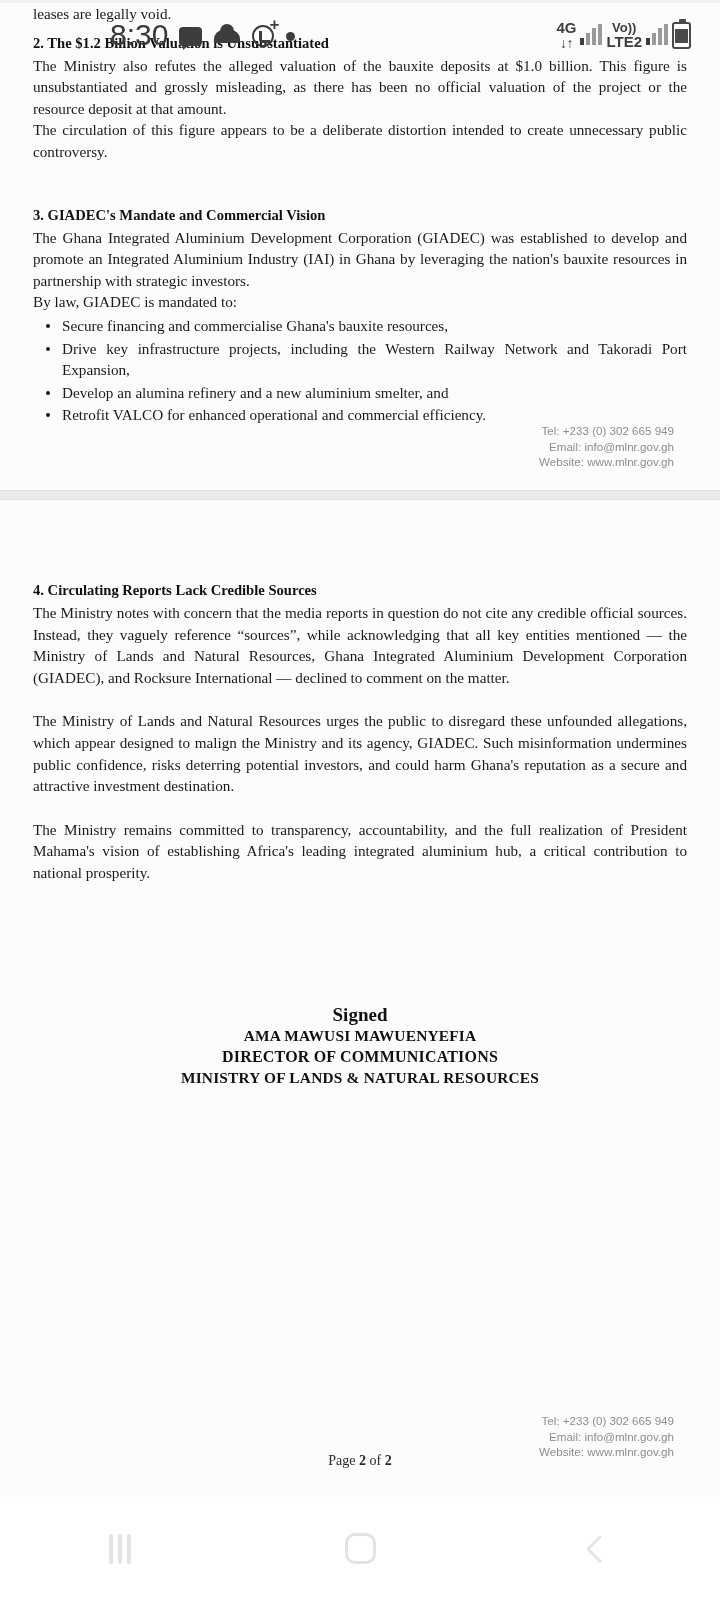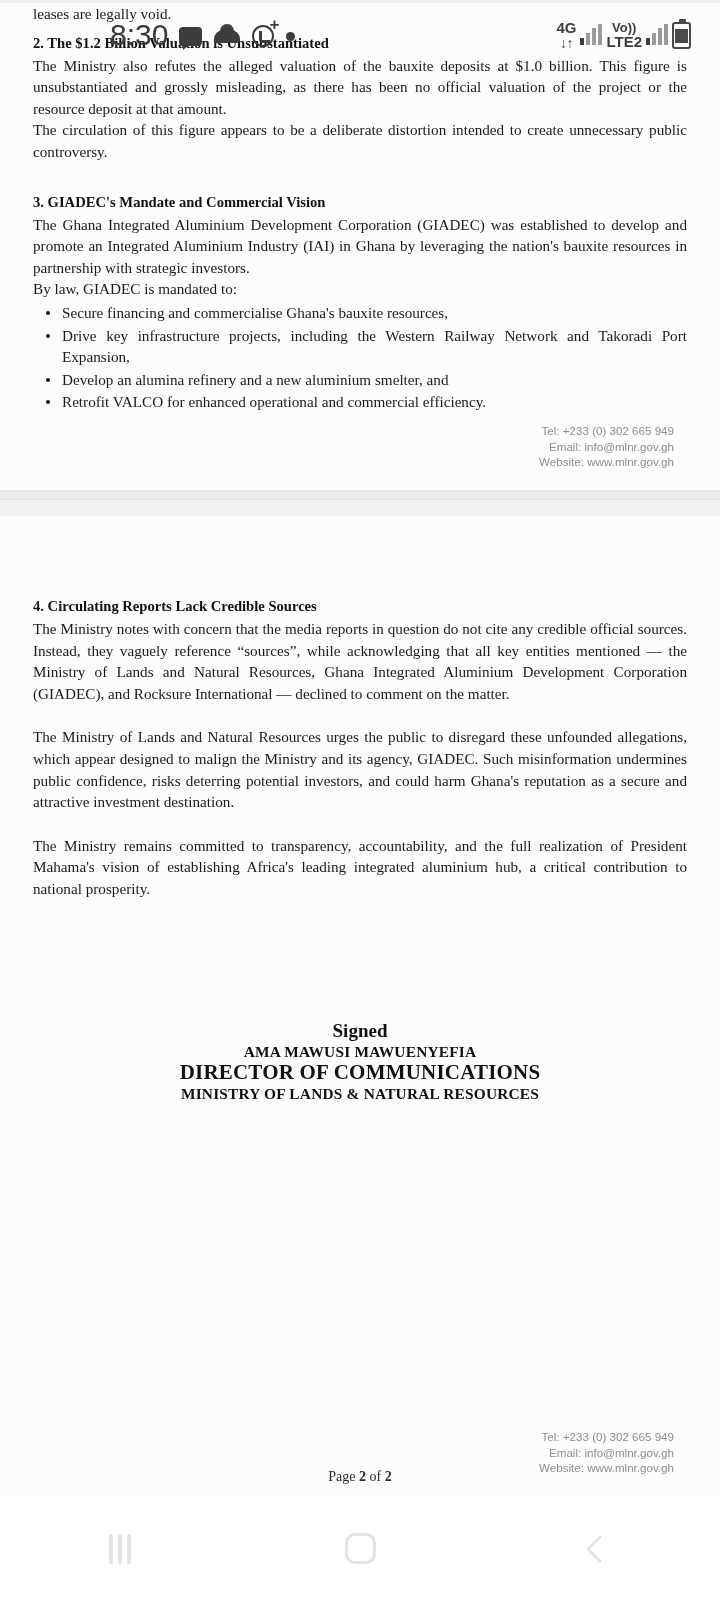--- a/index.html
+++ b/index.html
@@ -188,21 +188,21 @@
     background: #fcfcfc;
     width: 720px;
   }
   .page-1 { height: 487px; }
   .page-gap {
     height: 10px;
     background: #eaeaea;
     border-top: 1px solid #e2e2e2;
     border-bottom: 1px solid #e2e2e2;
   }
-  .page-2 { height: 1000px; margin-top: 16px; }
+  .page-2 { height: 1000px; }
 
   .page-inner {
     padding: 0 33px;
   }
 
   p.body, li.body {
     font-family: "Liberation Serif", serif;
     font-size: 15.2px;
     line-height: 21.6px;
     color: #1a1a1a;
@@ -254,21 +254,21 @@
   .page-num b { font-weight: 700; }
 
   .sig-block {
     text-align: center;
     font-family: "Liberation Serif", serif;
     color: #111;
     font-weight: 700;
   }
   .sig-signed { font-size: 19px; line-height: 21px; }
   .sig-name   { font-size: 15.4px; line-height: 21px; letter-spacing: 0.2px; }
-  .sig-title  { font-size: 21px; line-height: 21px; letter-spacing: 0.2px; }
+  .sig-title  { font-size: 16px; line-height: 21px; letter-spacing: 0.2px; }
   .sig-org    { font-size: 15.4px; line-height: 21px; letter-spacing: 0.2px; }
 
   
   .nav-bar {
     position: absolute;
     left: 0; bottom: 0;
     width: 720px;
     height: 103px;
     background: #ffffff;
     display: flex;
@@ -313,21 +313,21 @@
       <div class="page-inner">
 
         <p class="body" style="margin-top:3px;">leases are legally void.</p>
 
         <h3 class="heading" style="margin-top:8px;">2. The $1.2 Billion Valuation is Unsubstantiated</h3>
 
         <p class="body" style="margin-top:2px;">The Ministry also refutes the alleged valuation of the bauxite deposits at $1.0 billion. This figure is unsubstantiated and grossly misleading, as there has been no official valuation of the project or the resource deposit at that amount.</p>
 
         <p class="body">The circulation of this figure appears to be a deliberate distortion intended to create unnecessary public controversy.</p>
 
-        <h3 class="heading" style="margin-top:29px;">3. GIADEC's Mandate and Commercial Vision</h3>
+        <h3 class="heading" style="margin-top:42px;">3. GIADEC's Mandate and Commercial Vision</h3>
 
         <p class="body" style="margin-top:2px;">The Ghana Integrated Aluminium Development Corporation (GIADEC) was established to develop and promote an Integrated Aluminium Industry (IAI) in Ghana by leveraging the nation's bauxite resources in partnership with strategic investors.</p>
 
         <p class="body">By law, GIADEC is mandated to:</p>
 
         <ul class="mandate">
           <li class="body">Secure financing and commercialise Ghana's bauxite resources,</li>
           <li class="body">Drive key infrastructure projects, including the Western Railway Network and Takoradi Port Expansion,</li>
           <li class="body">Develop an alumina refinery and a new aluminium smelter, and</li>
           <li class="body">Retrofit VALCO for enhanced operational and commercial efficiency.</li>

